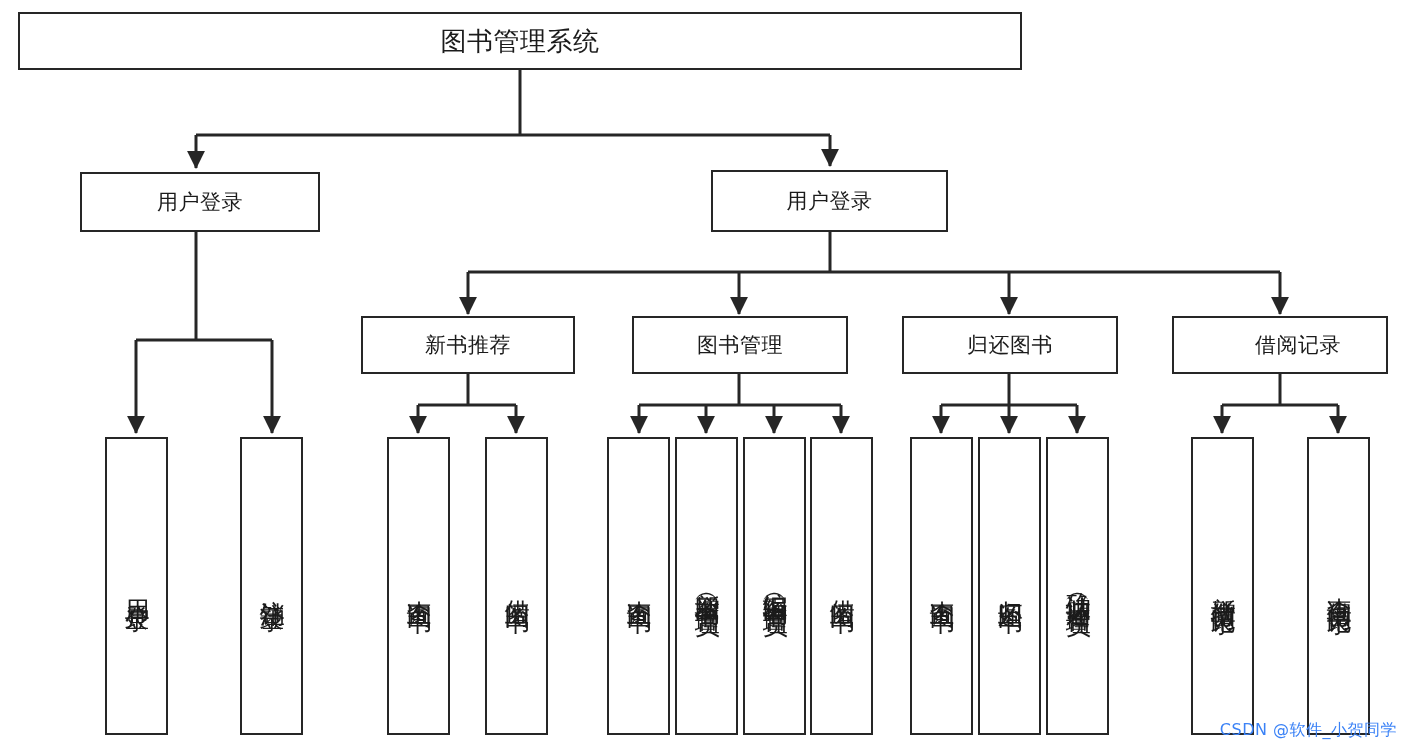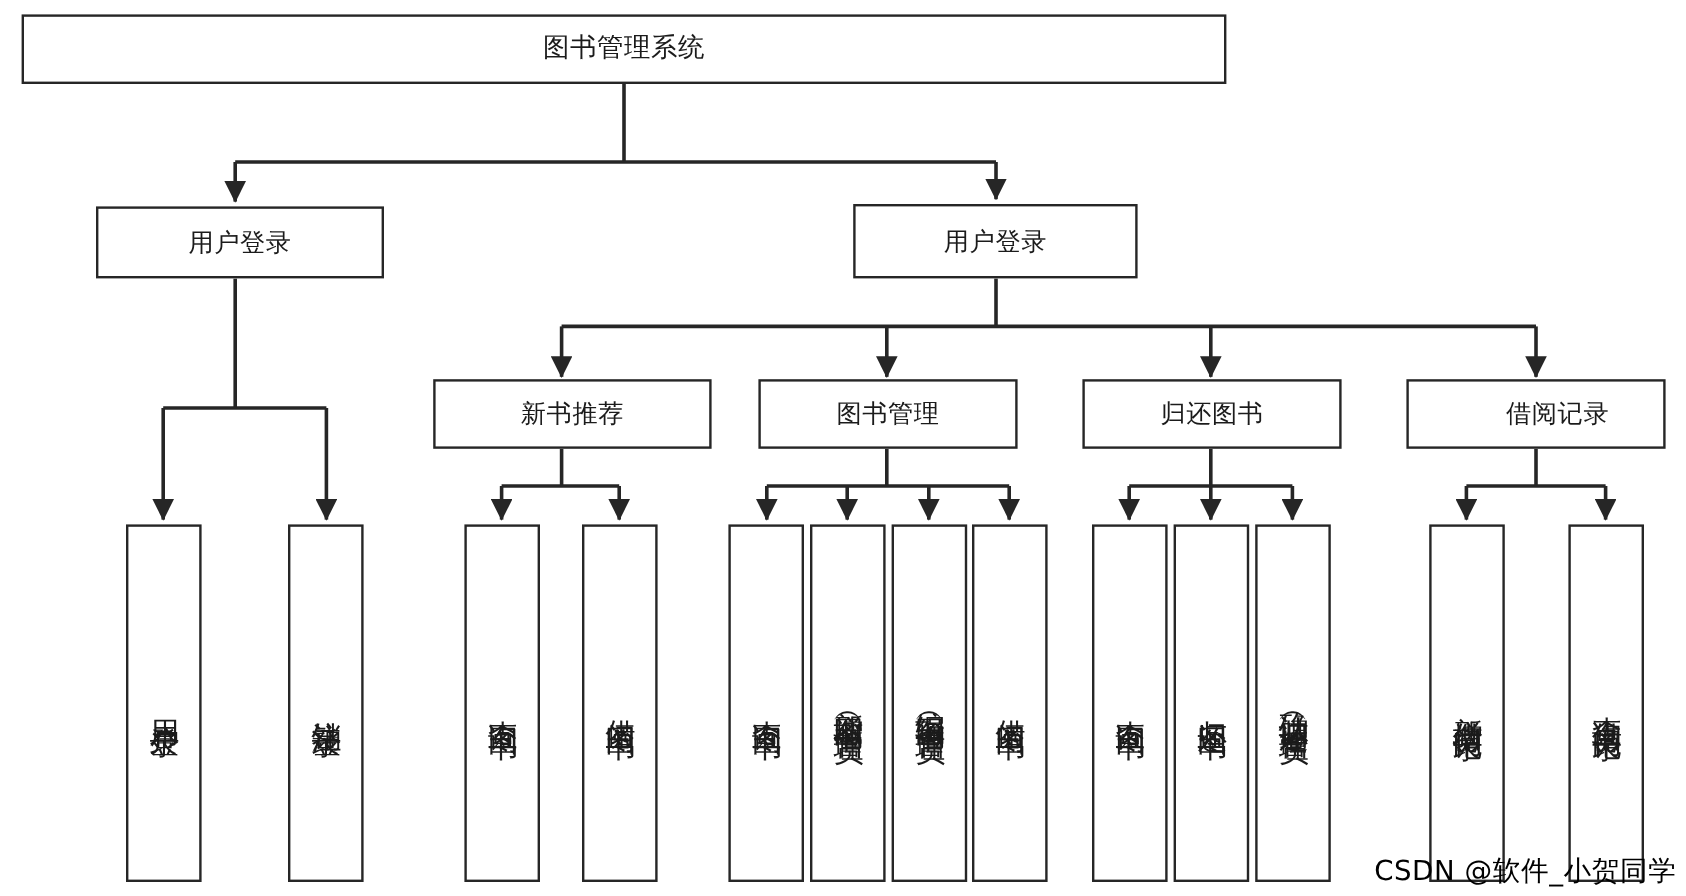--- a/index.html
+++ b/index.html
@@ -39,40 +39,40 @@
   .node-label {
     display: block;
     text-align: center;
     white-space: pre-line;
   }
   .node.horizontal .node-label {
     font-size: 21px;
     letter-spacing: 0.5px;
   }
   .node.root .node-label {
-    font-size: 22px;
+    font-size: 26px;
   }
   .node.vertical {
     align-items: center;
     justify-content: center;
   }
   .node.vertical .node-label {
     writing-mode: vertical-rl;
     text-orientation: upright;
     font-size: 25px;
     line-height: 1.05;
     letter-spacing: 3px;
     max-height: 272px;
   }
   #watermark {
     position: absolute;
     right: 8px;
     bottom: 6px;
-    font-size: 23px;
-    color: #000000;
+    font-size: 16px;
+    color: #3b82f6;
     letter-spacing: 0.5px;
     white-space: nowrap;
     pointer-events: none;
   }
 </style>
 </head>
 <body>
 
 <div id="diagram-root">
 
@@ -131,21 +131,21 @@
   </div>
 
   <div class="node horizontal" style="left:80px; top:172px; width:240px; height:60px;">
     <span class="node-label">用户登录</span>
   </div>
 
   <div class="node horizontal" style="left:711px; top:170px; width:237px; height:62px;">
     <span class="node-label">用户登录</span>
   </div>
 
-  <div class="node horizontal" style="left:361px; top:316px; width:232px; height:58px;">
+  <div class="node horizontal" style="left:361px; top:316px; width:214px; height:58px;">
     <span class="node-label">新书推荐</span>
   </div>
 
   <div class="node horizontal" style="left:632px; top:316px; width:216px; height:58px;">
     <span class="node-label">图书管理</span>
   </div>
 
   <div class="node horizontal" style="left:902px; top:316px; width:216px; height:58px;">
     <span class="node-label">归还图书</span>
   </div>

